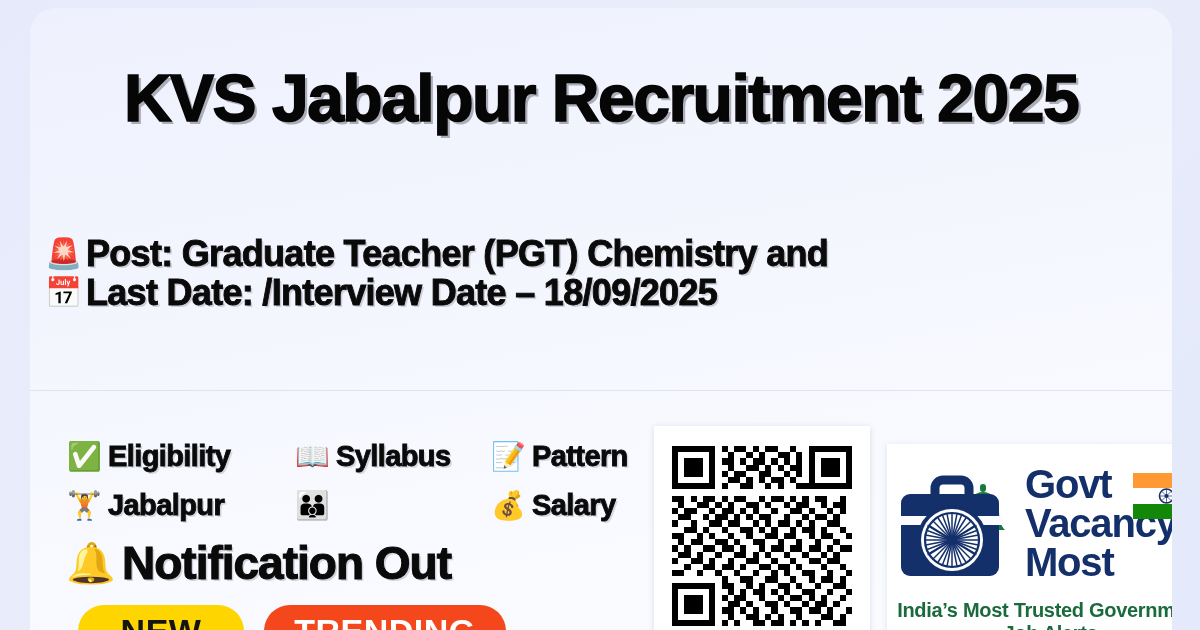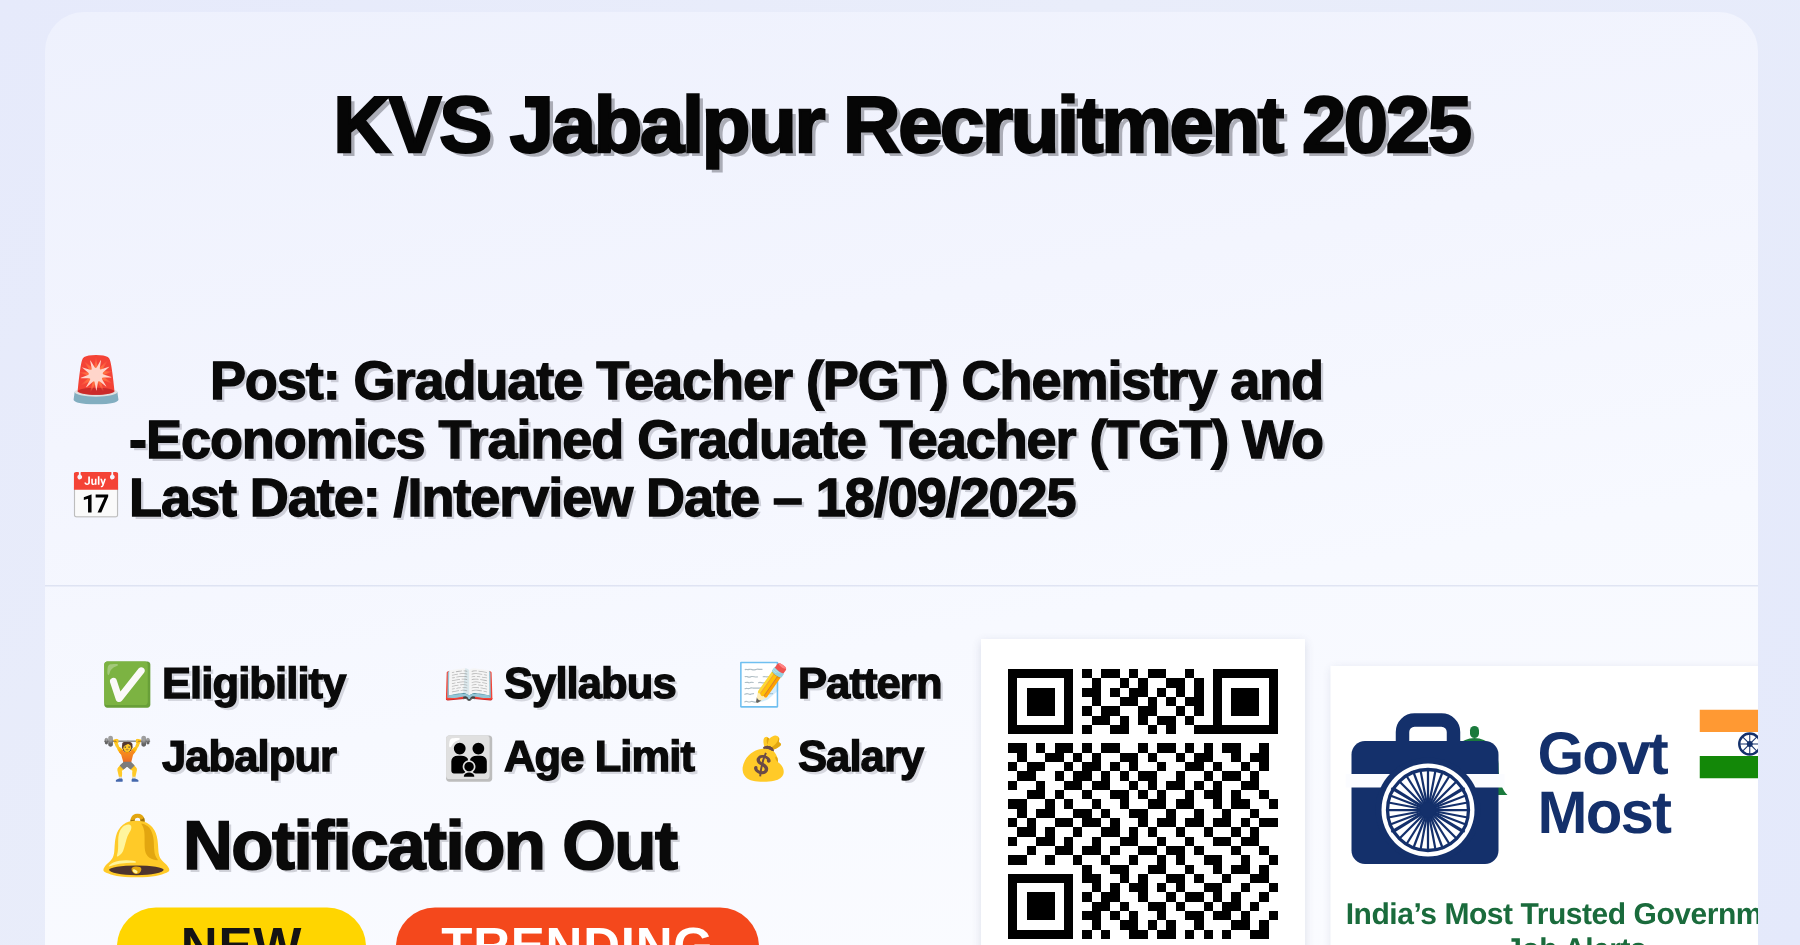--- a/index.html
+++ b/index.html
@@ -21,21 +21,21 @@
     position:absolute;left:0;top:382px;width:100%;height:1px;
     background:rgba(180,190,220,.35);
   }
 
   
   #heading{
     position:absolute;left:0;top:14px;width:1142px;
     text-align:center;
     font-family:"Liberation Sans",sans-serif;
     font-weight:700;
-    font-size:53px;
+    font-size:66px;
     line-height:.99;
     letter-spacing:-1.5px;
     color:#060606;
     text-shadow:3px 3px 0 rgba(25,25,35,.32);
     -webkit-text-stroke:1.6px #060606;
     padding:0 40px;
     box-sizing:border-box;
   }
 
   
@@ -136,21 +136,20 @@
 
   <h1 id="heading">KVS Jabalpur Recruitment 2025</h1>
 
   <div id="divider"></div>
 
   <div id="info">
     <div class="info-line" id="post-line">
       <span class="info-ico">🚨</span>
       <span class="info-txt">
         <span>Post: Graduate Teacher (PGT) Chemistry and</span><br>
-        <span>-Economics Trained Graduate Teacher (TGT) Wo</span>
       </span>
     </div>
     <div class="info-line">
       <span class="info-ico">📅</span>
       <span class="info-txt">Last Date: /Interview Date – 18/09/2025</span>
     </div>
   </div>
 
   <div id="features">
     <div class="feat">
@@ -164,21 +163,20 @@
     <div class="feat">
       <span class="f-ico">📝</span>
       <span class="f-lbl">Pattern</span>
     </div>
     <div class="feat">
       <span class="f-ico">🏋</span>
       <span class="f-lbl">Jabalpur</span>
     </div>
     <div class="feat">
       <span class="f-ico">👪</span>
-      <span class="f-lbl">Age Limit</span>
     </div>
     <div class="feat">
       <span class="f-ico">💰</span>
       <span class="f-lbl">Salary</span>
     </div>
   </div>
 
   <div id="notif">
     <span class="n-ico">🔔</span>
     <span class="n-lbl">Notification Out</span>
@@ -477,20 +475,21 @@
             <line x1="69.5" y1="53" x2="40.5" y2="99"></line>
             <line x1="30.5" y1="61.5" x2="79.5" y2="90.5"></line>
             <line x1="79.5" y1="61.5" x2="30.5" y2="90.5"></line>
           </g>
           <circle cx="55" cy="76" r="5" fill="#14306b"></circle>
         </svg>
       </div>
 
       <div id="logo-words">
         <div>Govt</div>
+        <div>Vacancy</div>
         <div>Most</div>
       </div>
     </div>
 
     <svg id="flag" viewBox="0 0 67 46">
       <rect x="0" y="0" width="67" height="15" fill="#FF9933"></rect>
       <rect x="0" y="15" width="67" height="16" fill="#ffffff"></rect>
       <rect x="0" y="31" width="67" height="15" fill="#138808"></rect>
       <circle cx="33.5" cy="23" r="7" fill="none" stroke="#14306b" stroke-width="1.6"></circle>
       <circle cx="33.5" cy="23" r="2" fill="#14306b"></circle>

